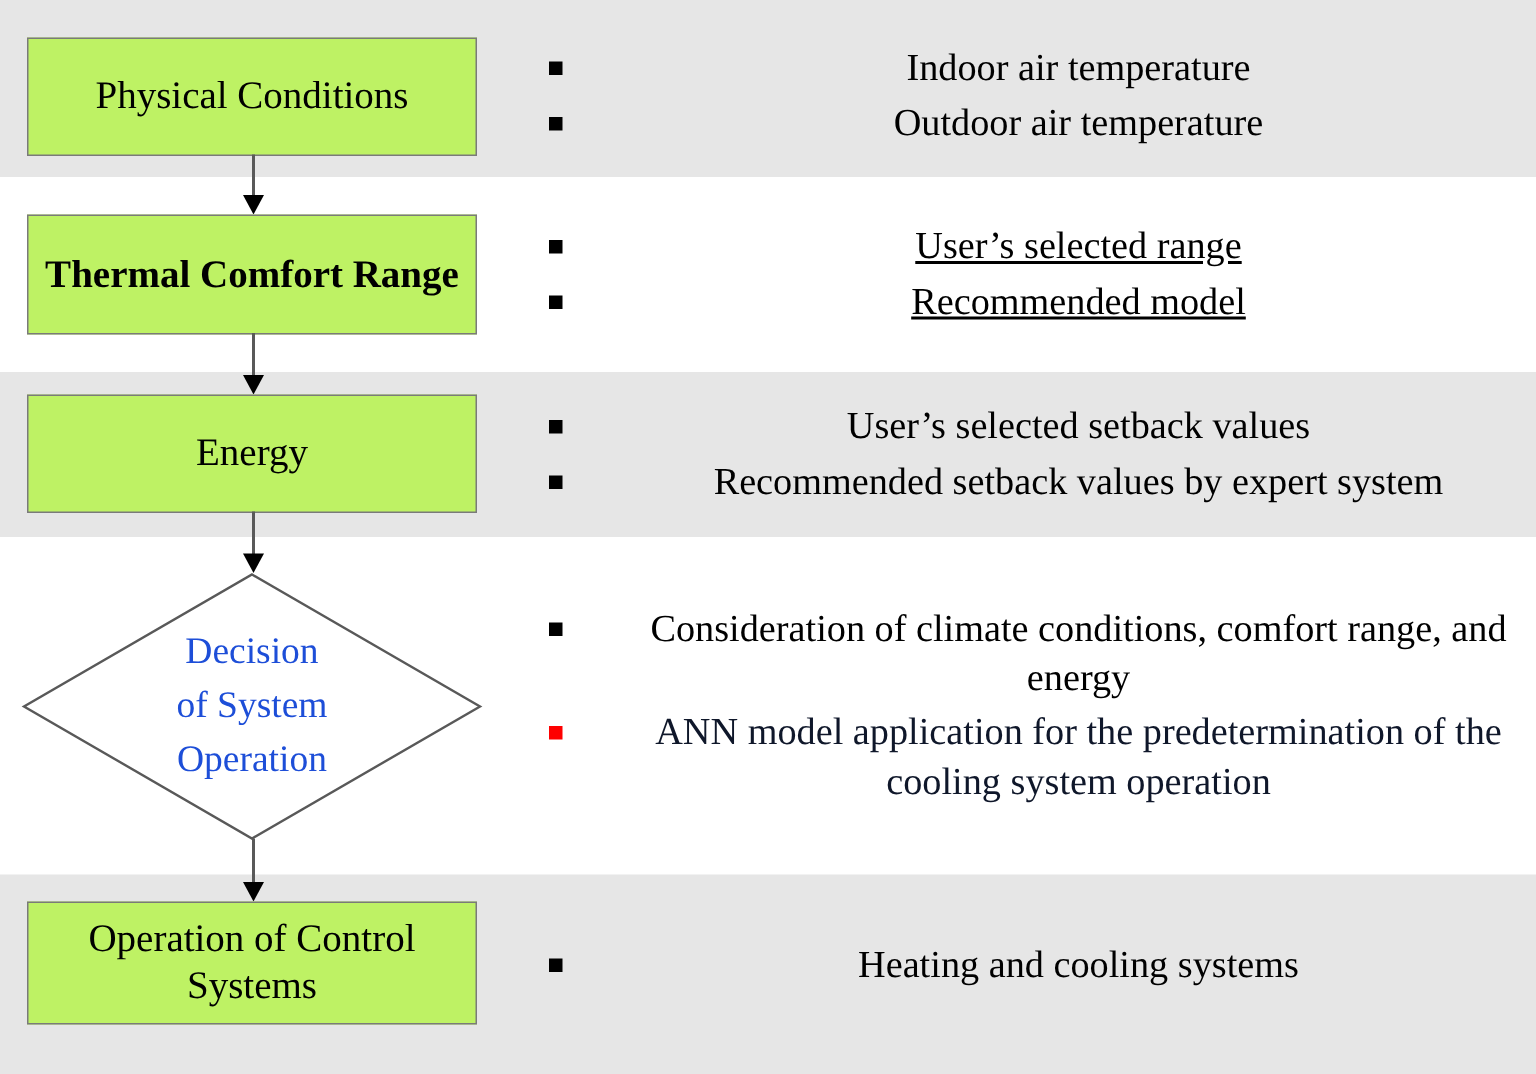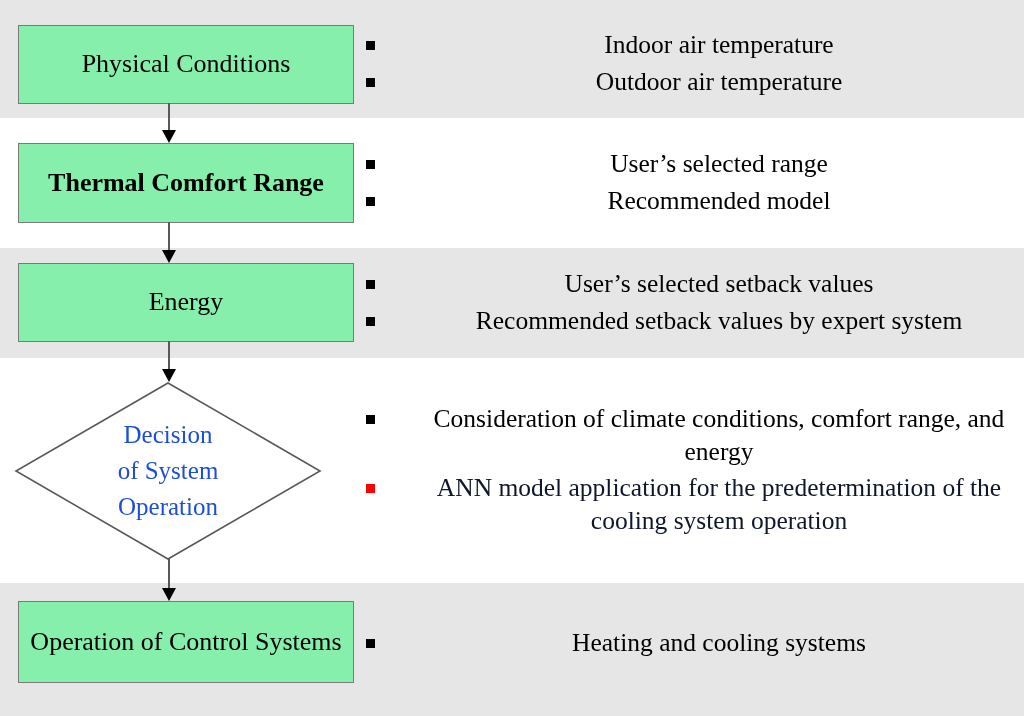--- a/index.html
+++ b/index.html
@@ -31,23 +31,23 @@
     background: #e6e6e6;
   }
   .band-0 { top: 0px;   height: 118px; }
   .band-1 { top: 248px; height: 110px; }
   .band-2 { top: 583px; height: 133px; }
 
   
   .node-box {
     position: absolute;
     left: 18px;
-    width: 336px;
+    width: 300px;
     box-sizing: border-box;
-    background: #86efac;
+    background: #bef264;
     border: 1.6px solid #7a7a7a;
     display: flex;
     align-items: center;
     justify-content: center;
     text-align: center;
     color: #000000;
     font-size: 26px;
     line-height: 1.18;
   }
   .box-physical  { top: 25px;  height: 79px; }
@@ -146,21 +146,21 @@
   .bullet-text {
     flex: 1 1 auto;
     font-size: 25.5px;
     line-height: 1.28;
     color: #000000;
     text-align: center;
   }
   .bullet-text.red { color: #0f172a; }
 
   .bg-physical  { top: 29px;  }
-  .bg-comfort   { top: 148px; }
+  .bg-comfort   { top: 148px; text-decoration: underline; }
   .bg-energy    { top: 268px; }
   .bg-decision  { top: 403px; }
   .bg-operation { top: 627px; }
 </style>
 </head>
 <body>
 
 <div id="canvas">
 
   <div class="band band-0"></div>

